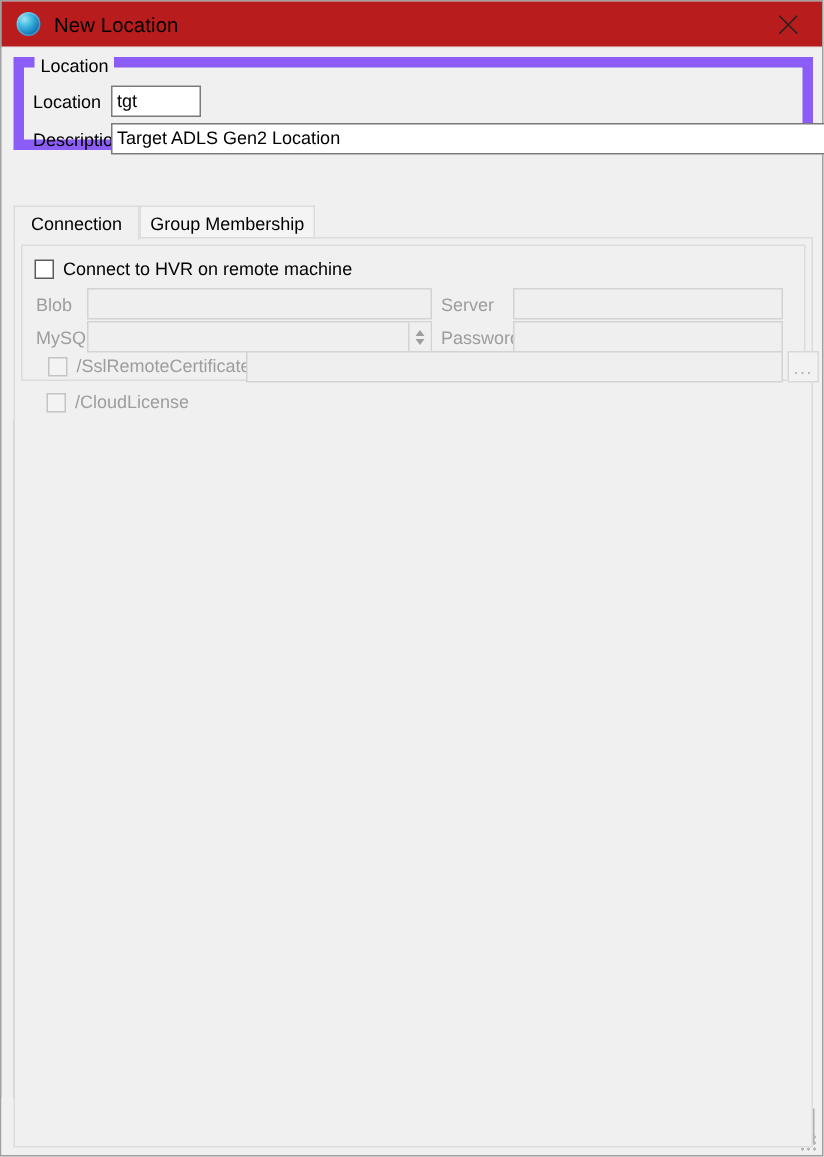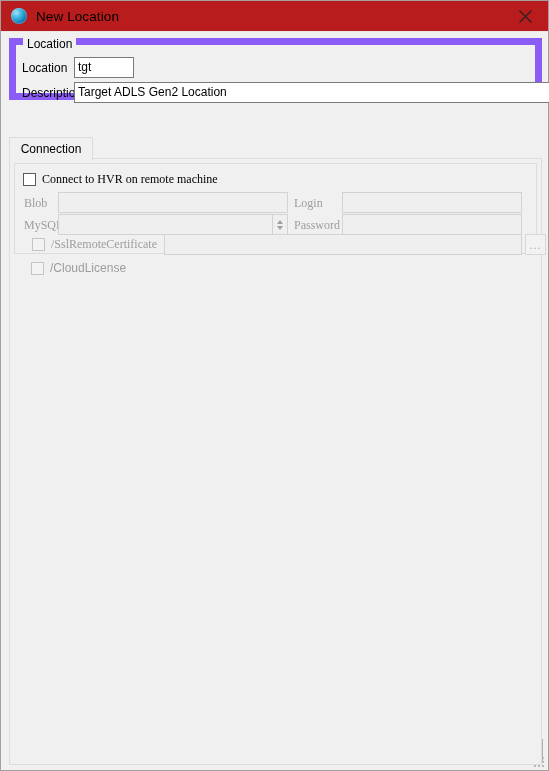--- a/index.html
+++ b/index.html
@@ -75,21 +75,21 @@
   }
   .tab.active{background:#f0f0f0;border-color:#dcdcdc;height:23px;z-index:3;}
   #tab-connection{left:0;width:84px;}
   #tab-group{left:84px;width:117px;background:#f4f4f4;}
   #tabpanel{
     position:absolute;left:8px;top:126px;width:533px;height:607px;
     border:1px solid #dcdcdc;box-sizing:border-box;background:#f0f0f0;z-index:1;
   }
   #tabpanel-inner{
     position:absolute;left:4px;top:4px;width:523px;height:91px;
-    border:1px solid #dcdcdc;box-sizing:border-box;background:#f0f0f0;font-family:Liberation Serif, serif;
+    border:1px solid #dcdcdc;box-sizing:border-box;background:#f0f0f0;
   }
   
   .cb{
     position:absolute;width:13px;height:13px;box-sizing:border-box;
     border:1px solid #5b5b5b;background:#fff;
   }
   .cb.dim{border:1px solid #c4c4c4;background:#f3f3f3;}
   
   .radio-row{position:absolute;left:10px;height:20px;display:flex;align-items:center;}
   .rb{
@@ -205,33 +205,36 @@
       <div class="fld" style="left:58px;top:12px;width:60px;">tgt</div>
 
       <span class="lbl" style="position:absolute;left:6px;top:41px;">Description</span>
       <div class="fld" style="left:58px;top:37px;width:502px;">Target ADLS Gen2 Location</div>
     </div>
 
     <div id="tabstrip">
       <div class="tab active" id="tab-connection">
         <span>Connection</span>
       </div>
+      <div class="tab" id="tab-group">
+        <span>Group Membership</span>
+      </div>
     </div>
 
     <div id="tabpanel">
 
       <div id="tabpanel-inner">
 
         <div class="cb" style="left:8px;top:9px;"></div>
         <span class="lbl" style="position:absolute;left:27px;top:8px;">Connect to HVR on remote machine</span>
 
         <span class="lbl dim" style="position:absolute;left:9px;top:32px;">Blob</span>
         <div class="fld disabled" style="left:43px;top:28px;width:230px;"></div>
 
-        <span class="lbl dim" style="position:absolute;left:279px;top:32px;">Login</span>
+        <span class="lbl dim" style="position:absolute;left:279px;top:32px;">Server</span>
         <div class="fld disabled" style="left:327px;top:28px;width:180px;"></div>
 
         <span class="lbl dim" style="position:absolute;left:9px;top:54px;">MySQL</span>
         <div class="fld disabled" style="left:43px;top:50px;width:230px;"></div>
         <div class="spin" style="left:257px;top:51px;">
           <i class="up"></i>
           <i class="dn"></i>
         </div>
 
         <span class="lbl dim" style="position:absolute;left:279px;top:54px;">Password</span>

